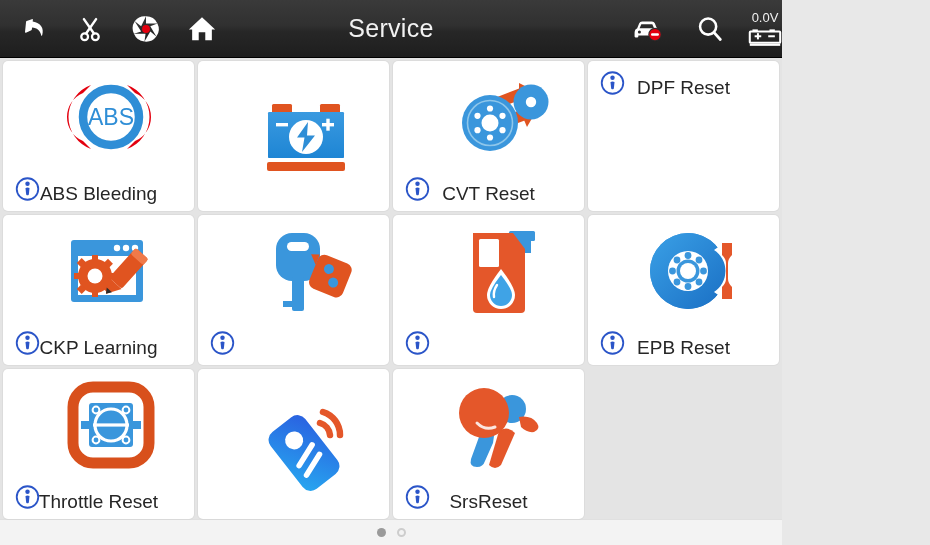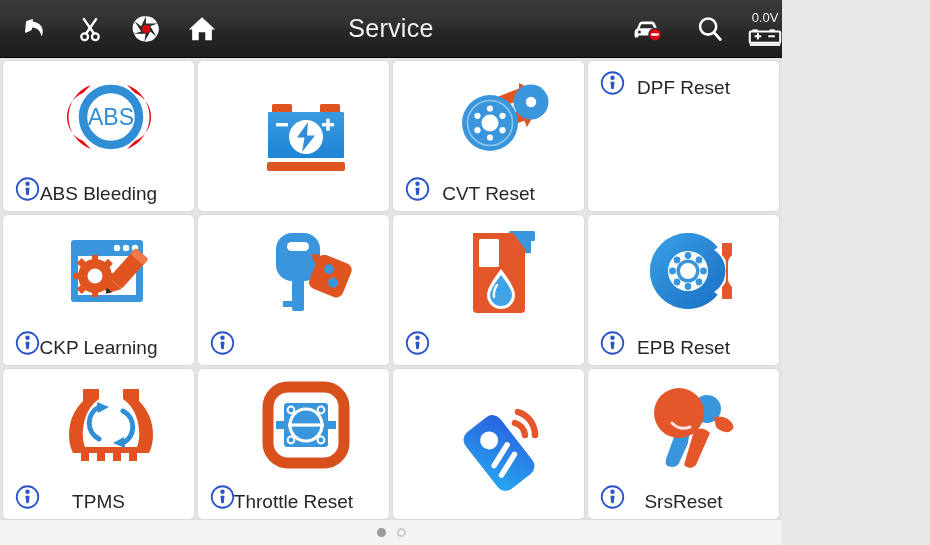--- a/index.html
+++ b/index.html
@@ -373,45 +373,20 @@
       <div class="tile-footer">
         <svg class="info-icon" width="25" height="25" viewBox="0 0 26 26">
           <circle cx="13" cy="13" r="11.2" fill="none" stroke="#2b55c8" stroke-width="1.9"></circle>
           <circle cx="13" cy="7.6" r="2.3" fill="#2b55c8"></circle>
           <path d="M10.9 12 Q13 10.8 15.1 12 L14.4 18.6 Q13 20.4 11.6 18.6 Z" fill="#2b55c8"></path>
         </svg>
         <span class="tile-label">EPB Reset</span>
       </div>
     </div>
 
-    <div class="tile">
-      <div class="tile-icon">
-        <svg width="104" height="88" viewBox="0 0 104 88">
-          <path d="M24 8 L40 8 L40 18 Q26 28 24 48 Q23 58 26 66 L78 66 Q81 58 80 48
-                   Q78 28 64 18 L64 8 L80 8 L80 20 Q94 34 94 54 Q94 64 90 72
-                   L78 72 L78 80 L70 80 L70 72 L62 72 L62 80 L54 80 L54 72 L46 72 L46 80
-                   L38 80 L38 72 L30 72 L30 80 L22 80 L22 72 L14 72 Q10 64 10 54
-                   Q10 34 24 20 Z" fill="#e0521f"></path>
-          <g fill="none" stroke="#2f8ed6" stroke-width="5" stroke-linecap="round">
-            <path d="M40 26 A18 18 0 0 0 40 58"></path>
-            <path d="M64 30 A18 18 0 0 1 64 62"></path>
-          </g>
-          <path d="M38 21 L50 26 L39 32 Z" fill="#2f8ed6"></path>
-          <path d="M66 67 L54 62 L65 56 Z" fill="#2f8ed6"></path>
-        </svg>
-      </div>
-      <div class="tile-footer">
-        <svg class="info-icon" width="25" height="25" viewBox="0 0 26 26">
-          <circle cx="13" cy="13" r="11.2" fill="none" stroke="#2b55c8" stroke-width="1.9"></circle>
-          <circle cx="13" cy="7.6" r="2.3" fill="#2b55c8"></circle>
-          <path d="M10.9 12 Q13 10.8 15.1 12 L14.4 18.6 Q13 20.4 11.6 18.6 Z" fill="#2b55c8"></path>
-        </svg>
-        <span class="tile-label">TPMS</span>
-      </div>
-    </div>
 
     <div class="tile">
       <div class="tile-icon">
         <svg width="92" height="92" viewBox="0 0 92 92">
           <rect x="8" y="8" width="76" height="76" rx="20" fill="none" stroke="#d8501c" stroke-width="11"></rect>
           <rect x="24" y="24" width="44" height="44" rx="3" fill="#3a96dc"></rect>
           <rect x="16" y="42" width="9" height="8" fill="#3a96dc"></rect>
           <rect x="67" y="42" width="9" height="8" fill="#3a96dc"></rect>
           <circle cx="46" cy="46" r="16" fill="none" stroke="#ffffff" stroke-width="3.2"></circle>
           <rect x="28" y="44.4" width="36" height="3.2" fill="#ffffff"></rect>

